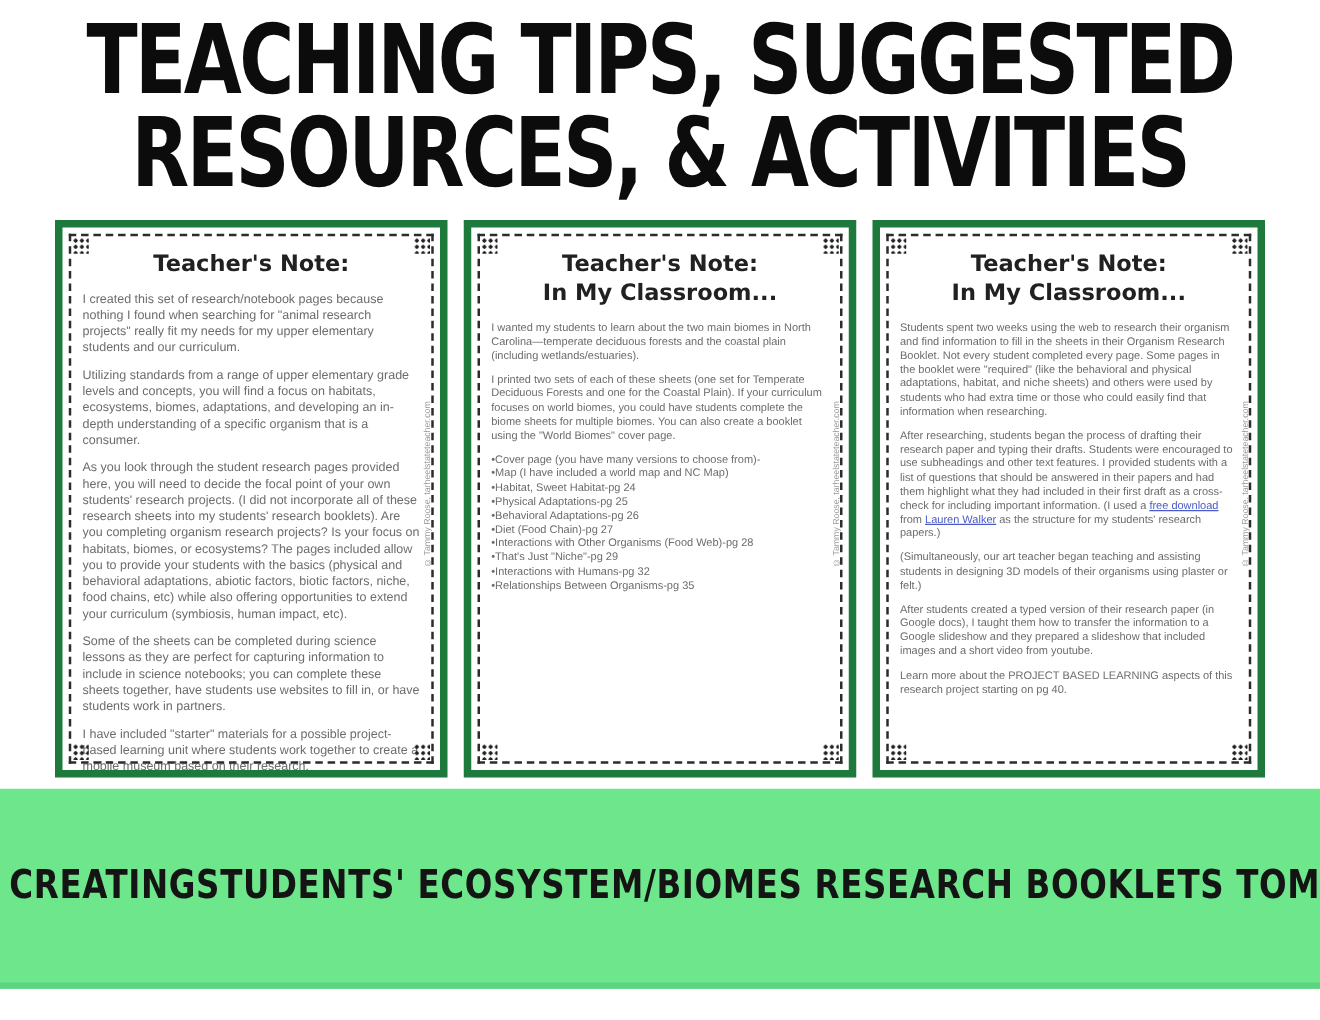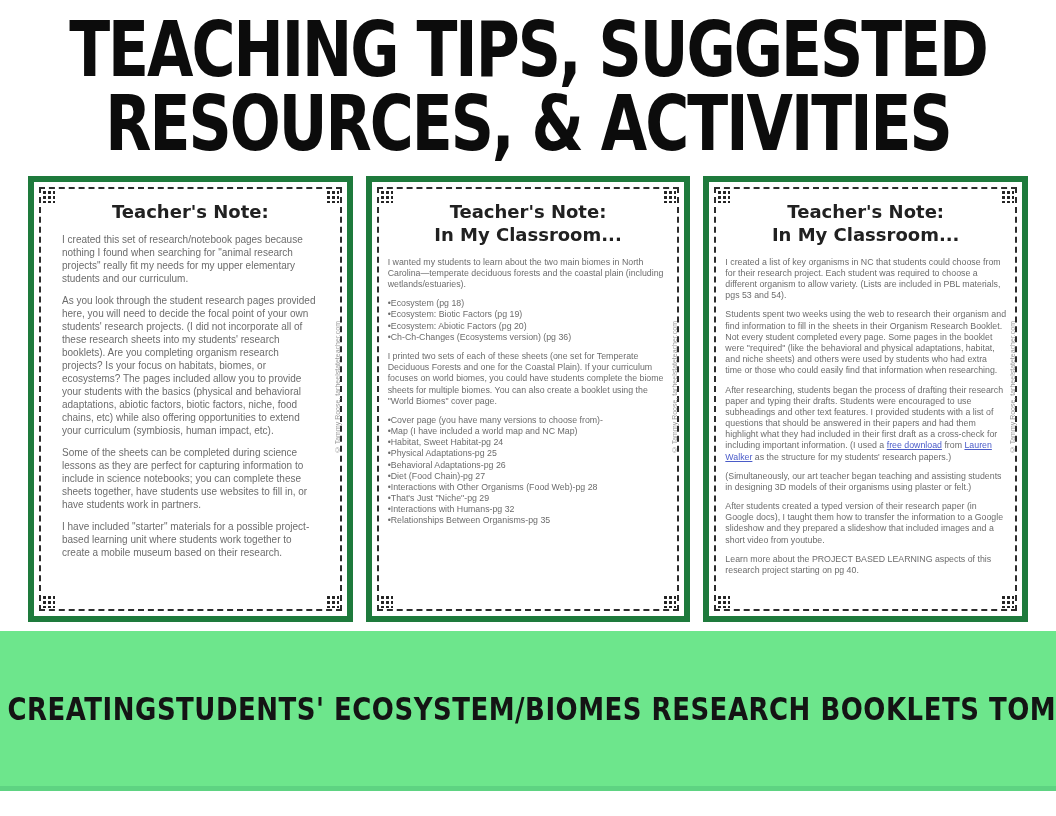--- a/index.html
+++ b/index.html
@@ -18,21 +18,21 @@
     font-weight: bold;
     font-size: 60px;
     letter-spacing: -2px;
     line-height: 74px;
     color: #0c0c0c;
     transform: scaleY(1.28);
     white-space: nowrap;
   }
 
   
-  .cards { display: flex; gap: 13px; padding: 0 28px; height: 446px; }
+  .cards { display: flex; gap: 13px; padding: 0 44px; height: 446px; }
   .card { flex: 1 1 0; background: #1e7a3c; padding: 6px; position: relative; }
   .sheet { background: #ffffff; width: 100%; height: 100%; position: relative; padding: 12px 16px 6px; overflow: hidden; }
   .doodle { position: absolute; inset: 5px; border: 2px dashed #2c2c2c; pointer-events: none; }
   .dots { position: absolute; width: 13px; height: 13px;
     background-image: radial-gradient(circle, #222 1.4px, transparent 1.7px);
     background-size: 5px 5px; }
   .dots.tl { top: 8px; left: 8px; }
   .dots.tr { top: 8px; right: 8px; }
   .dots.bl { bottom: 8px; left: 8px; }
   .dots.br { bottom: 8px; right: 8px; }
@@ -40,21 +40,21 @@
   .card-title {
     font-family: "DejaVu Sans", sans-serif;
     text-align: center; font-size: 18px; font-weight: bold;
     color: #212121; margin: 6px 0 10px; line-height: 1.3; letter-spacing: 0;
   }
   .card-title .t-line { display: block; }
 
   .body { color: #6c6c6c; }
   .body-lg { font-size: 10px;  line-height: 1.3;  }
   .body-sm { font-size: 8.8px; line-height: 1.27; }
-  .body p { margin: 0 12px 9px; }
+  .body p { margin: 0 0 9px; }
   .body-sm p { margin: 0 0 8px; }
   .bullets { margin: 0 0 8px; }
   .bullets .bullet-item::before { content: "\2022 "; }
   .link { color: #4a5bc8; text-decoration: underline; cursor: pointer; }
 
   .copyright {
     position: absolute; right: 6px; top: 32%;
     writing-mode: vertical-rl; transform: rotate(180deg);
     font-size: 7px; color: #9a9a9a; white-space: nowrap;
   }
@@ -89,20 +89,21 @@
         <div class="doodle"></div>
         <div class="dots tl"></div>
         <div class="dots tr"></div>
         <div class="dots bl"></div>
         <div class="dots br"></div>
         <h2 class="card-title">
           <span class="t-line">Teacher's Note:</span>
         </h2>
         <div class="body body-lg">
           <p>I created this set of research/notebook pages because nothing I found when searching for "animal research projects" really fit my needs for my upper elementary students and our curriculum.</p>
+          <p>Utilizing standards from a range of upper elementary grade levels and concepts, you will find a focus on habitats, ecosystems, biomes, adaptations, and developing an in-depth understanding of a specific organism that is a consumer.</p>
           <p>As you look through the student research pages provided here, you will need to decide the focal point of your own students' research projects. (I did not incorporate all of these research sheets into my students' research booklets). Are you completing organism research projects? Is your focus on habitats, biomes, or ecosystems? The pages included allow you to provide your students with the basics (physical and behavioral adaptations, abiotic factors, biotic factors, niche, food chains, etc) while also offering opportunities to extend your curriculum (symbiosis, human impact, etc).</p>
           <p>Some of the sheets can be completed during science lessons as they are perfect for capturing information to include in science notebooks; you can complete these sheets together, have students use websites to fill in, or have students work in partners.</p>
           <p>I have included "starter" materials for a possible project-based learning unit where students work together to create a mobile museum based on their research.</p>
         </div>
         <div class="copyright">© Tammy Roose, tarheelstateteacher.com</div>
       </div>
     </section>
 
     <section class="card">
       <div class="sheet">
@@ -110,26 +111,20 @@
         <div class="dots tl"></div>
         <div class="dots tr"></div>
         <div class="dots bl"></div>
         <div class="dots br"></div>
         <h2 class="card-title">
           <span class="t-line">Teacher's Note:</span>
           <span class="t-line">In My Classroom...</span>
         </h2>
         <div class="body body-sm">
           <p>I wanted my students to learn about the two main biomes in North Carolina—temperate deciduous forests and the coastal plain (including wetlands/estuaries).</p>
-          <div class="bullets">
-            <div class="bullet-item">Ecosystem (pg 18)</div>
-            <div class="bullet-item">Ecosystem: Biotic Factors (pg 19)</div>
-            <div class="bullet-item">Ecosystem: Abiotic Factors (pg 20)</div>
-            <div class="bullet-item">Ch-Ch-Changes (Ecosystems version) (pg 36)</div>
-          </div>
           <p>I printed two sets of each of these sheets (one set for Temperate Deciduous Forests and one for the Coastal Plain). If your curriculum focuses on world biomes, you could have students complete the biome sheets for multiple biomes. You can also create a booklet using the "World Biomes" cover page.</p>
           <div class="bullets">
             <div class="bullet-item">Cover page (you have many versions to choose from)-</div>
             <div class="bullet-item">Map (I have included a world map and NC Map)</div>
             <div class="bullet-item">Habitat, Sweet Habitat-pg 24</div>
             <div class="bullet-item">Physical Adaptations-pg 25</div>
             <div class="bullet-item">Behavioral Adaptations-pg 26</div>
             <div class="bullet-item">Diet (Food Chain)-pg 27</div>
             <div class="bullet-item">Interactions with Other Organisms (Food Web)-pg 28</div>
             <div class="bullet-item">That's Just "Niche"-pg 29</div>
@@ -147,21 +142,20 @@
         <div class="doodle"></div>
         <div class="dots tl"></div>
         <div class="dots tr"></div>
         <div class="dots bl"></div>
         <div class="dots br"></div>
         <h2 class="card-title">
           <span class="t-line">Teacher's Note:</span>
           <span class="t-line">In My Classroom...</span>
         </h2>
         <div class="body body-sm">
-          <p>I created a list of key organisms in NC that students could choose from for their research project. Each student was required to choose a different organism to allow variety. (Lists are included in PBL materials, pgs 53 and 54).</p>
           <p>Students spent two weeks using the web to research their organism and find information to fill in the sheets in their Organism Research Booklet. Not every student completed every page. Some pages in the booklet were "required" (like the behavioral and physical adaptations, habitat, and niche sheets) and others were used by students who had extra time or those who could easily find that information when researching.</p>
           <p><span>After researching, students began the process of drafting their research paper and typing their drafts. Students were encouraged to use subheadings and other text features. I provided students with a list of questions that should be answered in their papers and had them highlight what they had included in their first draft as a cross-check for including important information. (I used a </span><a class="link">free download</a><span> from </span><a class="link">Lauren Walker</a><span> as the structure for my students' research papers.)</span></p>
           <p>(Simultaneously, our art teacher began teaching and assisting students in designing 3D models of their organisms using plaster or felt.)</p>
           <p>After students created a typed version of their research paper (in Google docs), I taught them how to transfer the information to a Google slideshow and they prepared a slideshow that included images and a short video from youtube.</p>
           <p>Learn more about the PROJECT BASED LEARNING aspects of this research project starting on pg 40.</p>
         </div>
         <div class="copyright">© Tammy Roose, tarheelstateteacher.com</div>
       </div>
     </section>
 

